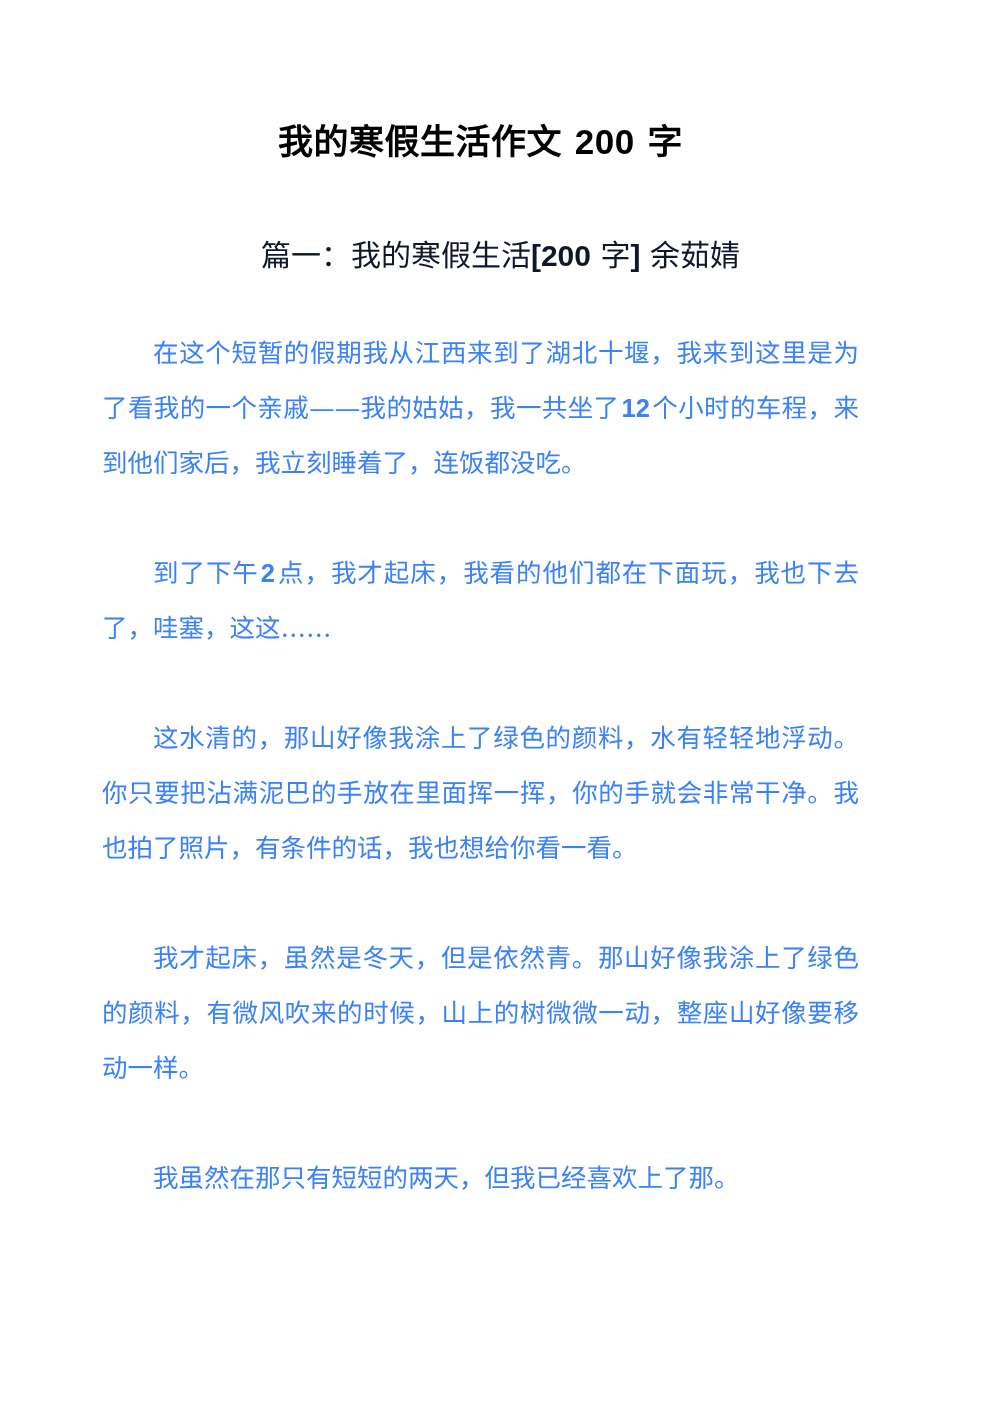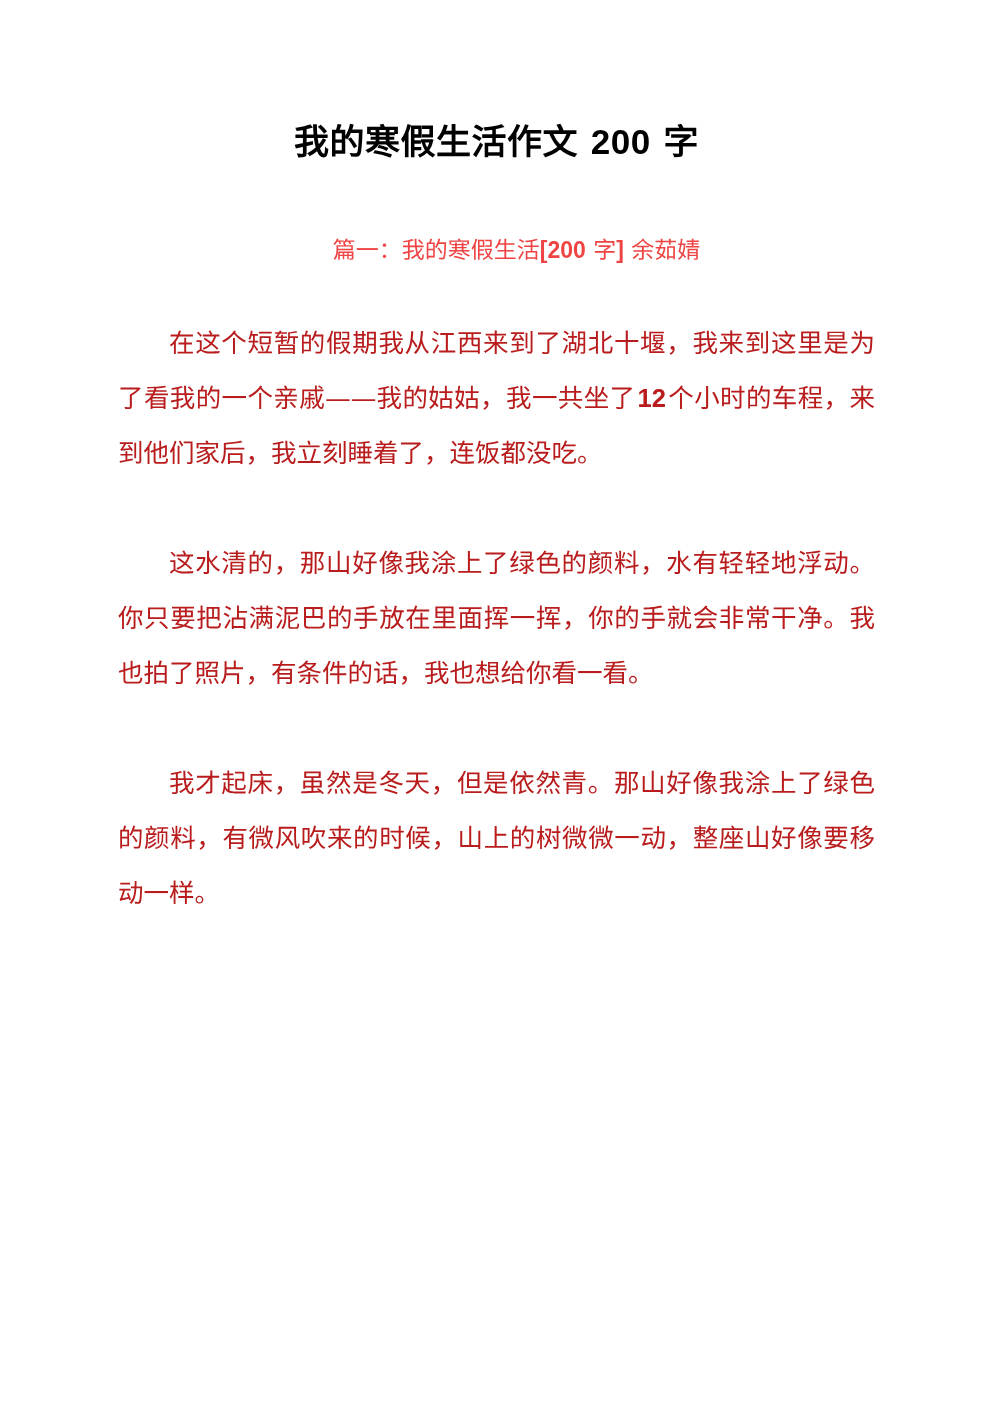--- a/index.html
+++ b/index.html
@@ -15,21 +15,21 @@
     height: 1404px;
     margin: 0 auto;
     background: #ffffff;
     box-sizing: border-box;
     overflow: hidden;
   }
 
   
   .doc {
     position: absolute;
-    left: 118px;
+    left: 102px;
     top: 0;
     width: 757px;   
     box-sizing: border-box;
   }
 
   
   .doc-title {
     font-family: "DejaVu Serif", "Liberation Serif", serif;
     font-size: 35px;
     line-height: 1.35;
@@ -37,40 +37,40 @@
     text-align: center;
     margin: 0;
     padding-top: 118px;
     letter-spacing: 0.5px;
     white-space: pre-wrap;
   }
 
   
   .doc-subtitle {
     font-family: "DejaVu Serif", "Liberation Serif", serif;
-    font-size: 23px;
+    font-size: 30px;
     line-height: 1.5;
-    color: #ef4444;
+    color: #0f172a;
     text-align: center;
     margin: 0;
     padding-top: 68px;
     padding-left: 40px;
     white-space: pre-wrap;
   }
 
   
   .doc-body {
     margin-top: 48px;
   }
 
   .doc-para {
     font-family: "DejaVu Serif", "Liberation Serif", serif;
     font-size: 25.5px;
     line-height: 55px;
-    color: #b91c1c;
+    color: #3b82f6;
     text-align: justify;
     text-justify: inter-character;
     text-indent: 2em;
     margin: 0 0 55px 0;
     white-space: pre-wrap;
     word-break: break-all;
   }
 
   .doc-para:last-child {
     margin-bottom: 0;
@@ -100,21 +100,23 @@
   <div class="doc">
 
     <h1 class="doc-title"><span>我的寒假生活作文 </span><span class="num-tight">200</span><span> 字</span></h1>
 
     <p class="doc-subtitle"><span>篇一：我的寒假生活</span><span class="brk">[</span><span class="num-tight">200</span><span> 字</span><span class="brk">]</span><span> 余茹婧</span></p>
 
     <div class="doc-body">
 
       <p class="doc-para"><span>在这个短暂的假期我从江西来到了湖北十堰，我来到这里是为了看我的一个亲戚——我的姑姑，我一共坐了</span><span class="num">12</span><span>个小时的车程，来到他们家后，我立刻睡着了，连饭都没吃。</span></p>
 
+      <p class="doc-para"><span>到了下午</span><span class="num">2</span><span>点，我才起床，我看的他们都在下面玩，我也下去了，哇塞，这这……</span></p>
 
       <p class="doc-para">这水清的，那山好像我涂上了绿色的颜料，水有轻轻地浮动。你只要把沾满泥巴的手放在里面挥一挥，你的手就会非常干净。我也拍了照片，有条件的话，我也想给你看一看。</p>
 
       <p class="doc-para">我才起床，虽然是冬天，但是依然青。那山好像我涂上了绿色的颜料，有微风吹来的时候，山上的树微微一动，整座山好像要移动一样。</p>
 
+      <p class="doc-para">我虽然在那只有短短的两天，但我已经喜欢上了那。</p>
 
     </div>
   </div>
 </div>
 
 </body></html>

